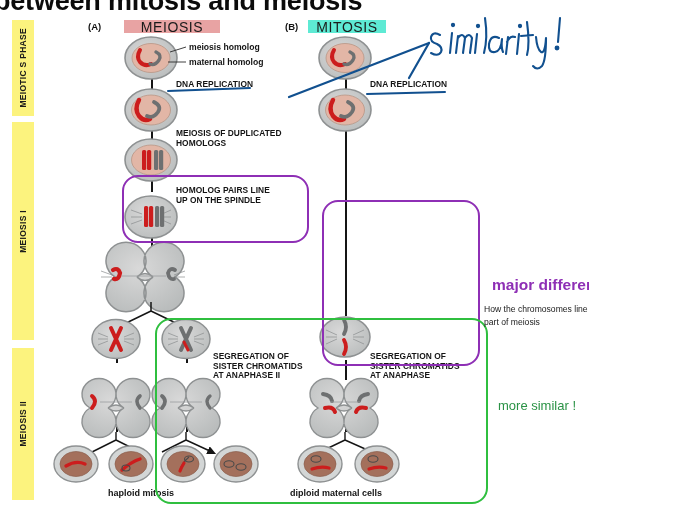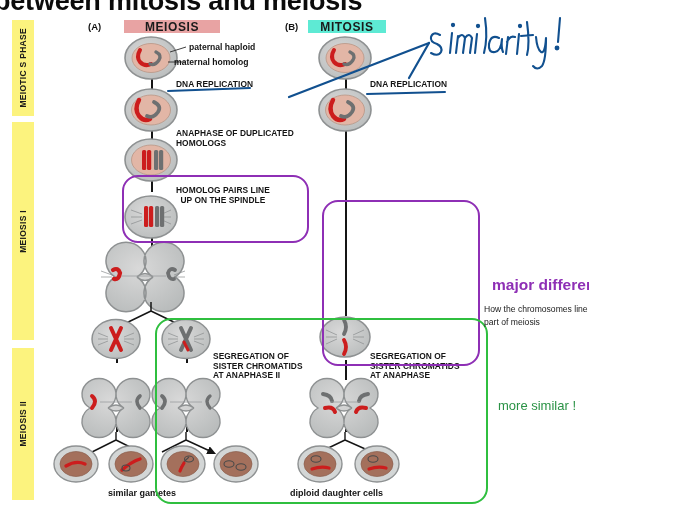--- a/index.html
+++ b/index.html
@@ -28,21 +28,21 @@
   .phase-bar span{
     writing-mode:vertical-rl;transform:rotate(180deg);
     font-size:8.5px;font-weight:bold;color:#1a1a1a;
     letter-spacing:0.3px;white-space:nowrap;
   }
 
   
   .col-tag{position:absolute;font-size:9.5px;font-weight:bold;color:#111;}
   .col-chip{
     position:absolute;height:13px;display:flex;align-items:center;justify-content:center;
-    font-size:12px;font-weight:bold;color:#1a1a1a;letter-spacing:0.6px;
+    font-size:14px;font-weight:normal;color:#1a1a1a;letter-spacing:0.6px;
   }
 
   
   .dtext{
     position:absolute;font-size:8.4px;font-weight:bold;color:#141414;
     line-height:9.6px;letter-spacing:0.05px;white-space:pre-line;padding-left:8px;
   }
   .dlabel{
     position:absolute;font-size:8.6px;font-weight:bold;color:#141414;
     line-height:10px;white-space:nowrap;
@@ -287,37 +287,37 @@
       <path d="M312,469 q9,-3 17,-1" fill="none" stroke="#cc1d1d" stroke-width="3.2" stroke-linecap="round"></path>
     </g>
     <g>
       <ellipse cx="377" cy="464" rx="22" ry="18" fill="#d3d6d6" stroke="#8e9192" stroke-width="1.4"></ellipse>
       <ellipse cx="377" cy="464" rx="16" ry="12.5" fill="#a4705c" stroke="#8b5f4e" stroke-width="0.7"></ellipse>
       <ellipse cx="373" cy="459" rx="5" ry="3.2" fill="none" stroke="#4a4a4a" stroke-width="1.1"></ellipse>
       <path d="M369,469 q9,-3 17,-1" fill="none" stroke="#cc1d1d" stroke-width="3.2" stroke-linecap="round"></path>
     </g>
   </svg>
 
-  <div class="dlabel" style="left:189px;top:42px;">paternal haploid</div>
-  <div class="dlabel" style="left:174px;top:57px;">maternal homolog</div>
+  <div class="dlabel" style="left:189px;top:42px;">meiosis homolog</div>
+  <div class="dlabel" style="left:189px;top:57px;">maternal homolog</div>
   <div class="dtext" style="left:168px;top:80px;">DNA REPLICATION</div>
-  <div class="dtext" style="left:168px;top:129px;">ANAPHASE OF DUPLICATED
+  <div class="dtext" style="left:168px;top:129px;">MEIOSIS OF DUPLICATED
 HOMOLOGS</div>
-  <div class="dtext" style="left:168px;top:186px;text-align:center;">HOMOLOG PAIRS LINE
+  <div class="dtext" style="left:168px;top:186px;">HOMOLOG PAIRS LINE
 UP ON THE SPINDLE</div>
   <div class="dtext" style="left:205px;top:352px;">SEGREGATION OF
 SISTER CHROMATIDS
 AT ANAPHASE II</div>
-  <div class="bottom-label" style="left:108px;top:488px;">similar gametes</div>
+  <div class="bottom-label" style="left:108px;top:488px;">haploid mitosis</div>
 
   <div class="dtext" style="left:362px;top:80px;">DNA REPLICATION</div>
   <div class="dtext" style="left:362px;top:352px;">SEGREGATION OF
 SISTER CHROMATIDS
 AT ANAPHASE</div>
-  <div class="bottom-label" style="left:290px;top:488px;">diploid daughter cells</div>
+  <div class="bottom-label" style="left:290px;top:488px;">diploid maternal cells</div>
 
   <div class="anno-box purple-box" style="left:122px;top:175px;width:183px;height:64px;"></div>
   <div class="anno-box purple-box" style="left:322px;top:200px;width:154px;height:162px;"></div>
   <div class="anno-box green-box" style="left:155px;top:318px;width:329px;height:182px;"></div>
 
   <div class="anno-major" style="left:492px;top:276px;">major difference !</div>
   <div class="anno-sub" style="left:484px;top:303px;">How the chromosomes line up during the first part of meiosis</div>
   <div class="anno-more" style="left:498px;top:398px;">more similar !</div>
 
   <svg id="ink">

